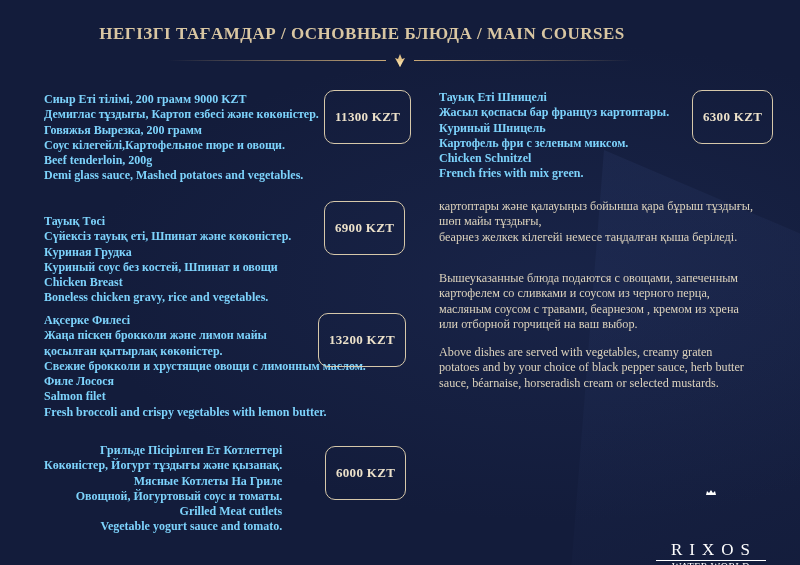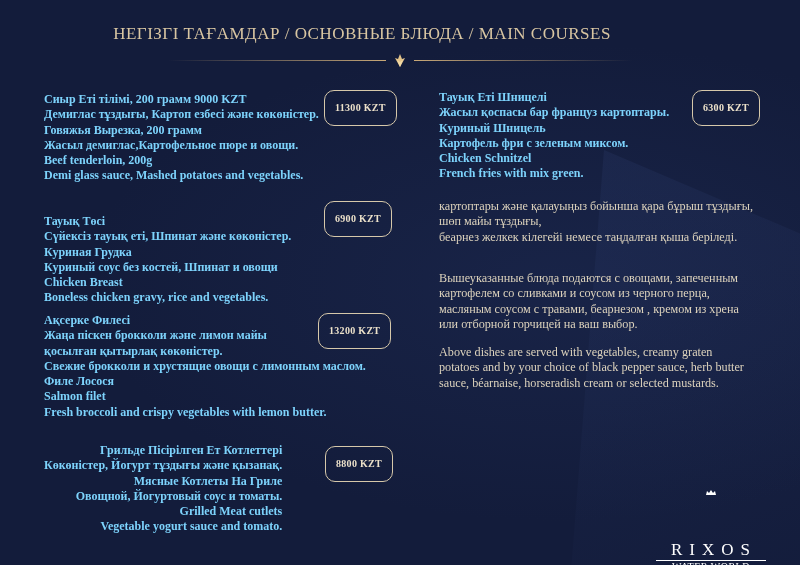--- a/index.html
+++ b/index.html
@@ -15,21 +15,21 @@
   .bg-a {
     left: 460px; top: 150px; width: 360px; height: 460px;
     background: linear-gradient(160deg, rgba(40,55,100,0.35), rgba(15,25,60,0));
     clip-path: polygon(40% 0, 100% 20%, 100% 100%, 30% 100%);
   }
   .bg-b {
     left: 0; top: 0; width: 800px; height: 565px;
     background: radial-gradient(ellipse at 70% 50%, rgba(35,50,95,0.35), rgba(0,0,0,0) 60%);
   }
   .header {
-    position: absolute; top: 24px; left: 0; width: 724px; text-align: center;
+    position: absolute; top: 24px; left: 0; width: 724px; text-align: center; font-weight: bold;
   }
   .title {
     font-size: 17px; letter-spacing: 0.5px; color: #d9c6a2;
   }
   .divider {
     position: absolute; top: 52px; left: 168px; width: 464px; height: 16px;
   }
   .divider .line-l, .divider .line-r {
     position: absolute; top: 8px; height: 1px;
     background: linear-gradient(90deg, rgba(200,170,120,0), #c8a877);
@@ -37,22 +37,22 @@
   .divider .line-l { left: 0; width: 218px; }
   .divider .line-r { right: 0; width: 218px; background: linear-gradient(90deg, #c8a877, rgba(200,170,120,0)); }
   .divider .orn {
     position: absolute; left: 224px; top: 0; width: 16px; height: 16px;
   }
   .item {
     position: absolute; font-size: 12px; line-height: 15.3px; color: #7dd3fc; font-weight: bold;
   }
   .item .line { white-space: nowrap; }
   .price {
-    position: absolute; height: 18px; padding: 8px 10px; border: 1.5px solid #d6c8aa;
-    border-radius: 10px; font-size: 10px; font-weight: bold; line-height: 18px;
+    position: absolute; height: 18px; padding: 17px 10px; border: 1.5px solid #d6c8aa;
+    border-radius: 10px; font-size: 13px; font-weight: bold; line-height: 18px;
     color: #ece1ca; letter-spacing: 0.3px; box-sizing: content-box;
   }
   .note { position: absolute; left: 439px; font-size: 12.2px; line-height: 15.3px; color: #ddd3bd; }
   .note .line { white-space: nowrap; }
   .logo {
     position: absolute; left: 656px; top: 490px; width: 110px; text-align: center; color: #ffffff;
   }
   .logo .crown { display: block; margin: 0 auto; height: 6px; }
   .logo .brand { font-size: 17px; letter-spacing: 7px; line-height: 18px; padding-left: 6px; margin-top: 45px; }
   .logo .rule { height: 1px; background: #ffffff; margin: 1px 0 1px; position: relative; }
@@ -74,21 +74,21 @@
     <path d="M8 15 L3 6 L6 7 L8 2 L10 7 L13 6 Z" fill="#e3c48a"></path>
     <path d="M8 15 L5 8 L8 10 L11 8 Z" fill="#f1d9a6"></path>
   </svg>
   <div class="line-r"></div>
 </div>
 
 <div class="item" style="left:44px; top:92px;">
   <div class="line">Сиыр Еті тілімі, 200 грамм 9000 KZT</div>
   <div class="line">Демиглас тұздығы, Картоп езбесі және көкөністер.</div>
   <div class="line">Говяжья Вырезка, 200 грамм</div>
-  <div class="line">Жасыл демиглас,Картофельное пюре и овощи.</div>
+  <div class="line">Соус кілегейлі,Картофельное пюре и овощи.</div>
   <div class="line">Beef tenderloin, 200g</div>
   <div class="line">Demi glass sauce, Mashed potatoes and vegetables.</div>
 </div>
 <div class="price" style="left:324px; top:90px;">11300 KZT</div>
 
 <div class="item" style="left:44px; top:214px;">
   <div class="line">Тауық Төсі</div>
   <div class="line">Сүйексіз тауық еті, Шпинат және көкөністер.</div>
   <div class="line">Куриная Грудка</div>
   <div class="line">Куриный соус без костей, Шпинат и овощи</div>
@@ -109,21 +109,21 @@
 <div class="price" style="left:318px; top:313px;">13200 KZT</div>
 
 <div class="item" style="left:44px; top:443px;text-align:right;">
   <div class="line">Грильде Пісірілген Ет Котлеттері</div>
   <div class="line">Көкөністер, Йогурт тұздығы және қызанақ.</div>
   <div class="line">Мясные Котлеты На Гриле</div>
   <div class="line">Овощной, Йогуртовый соус и томаты.</div>
   <div class="line">Grilled Meat cutlets</div>
   <div class="line">Vegetable yogurt sauce and tomato.</div>
 </div>
-<div class="price" style="left:325px; top:446px;">8800 KZT</div>
+<div class="price" style="left:325px; top:446px;">6000 KZT</div>
 
 <div class="item" style="left:439px; top:90px;">
   <div class="line">Тауық Еті Шницелі</div>
   <div class="line">Жасыл қоспасы бар француз картоптары.</div>
   <div class="line">Куриный Шницель</div>
   <div class="line">Картофель фри с зеленым миксом.</div>
   <div class="line">Chicken Schnitzel</div>
   <div class="line">French fries with mix green.</div>
 </div>
 <div class="price" style="left:692px; top:90px;">6300 KZT</div>

